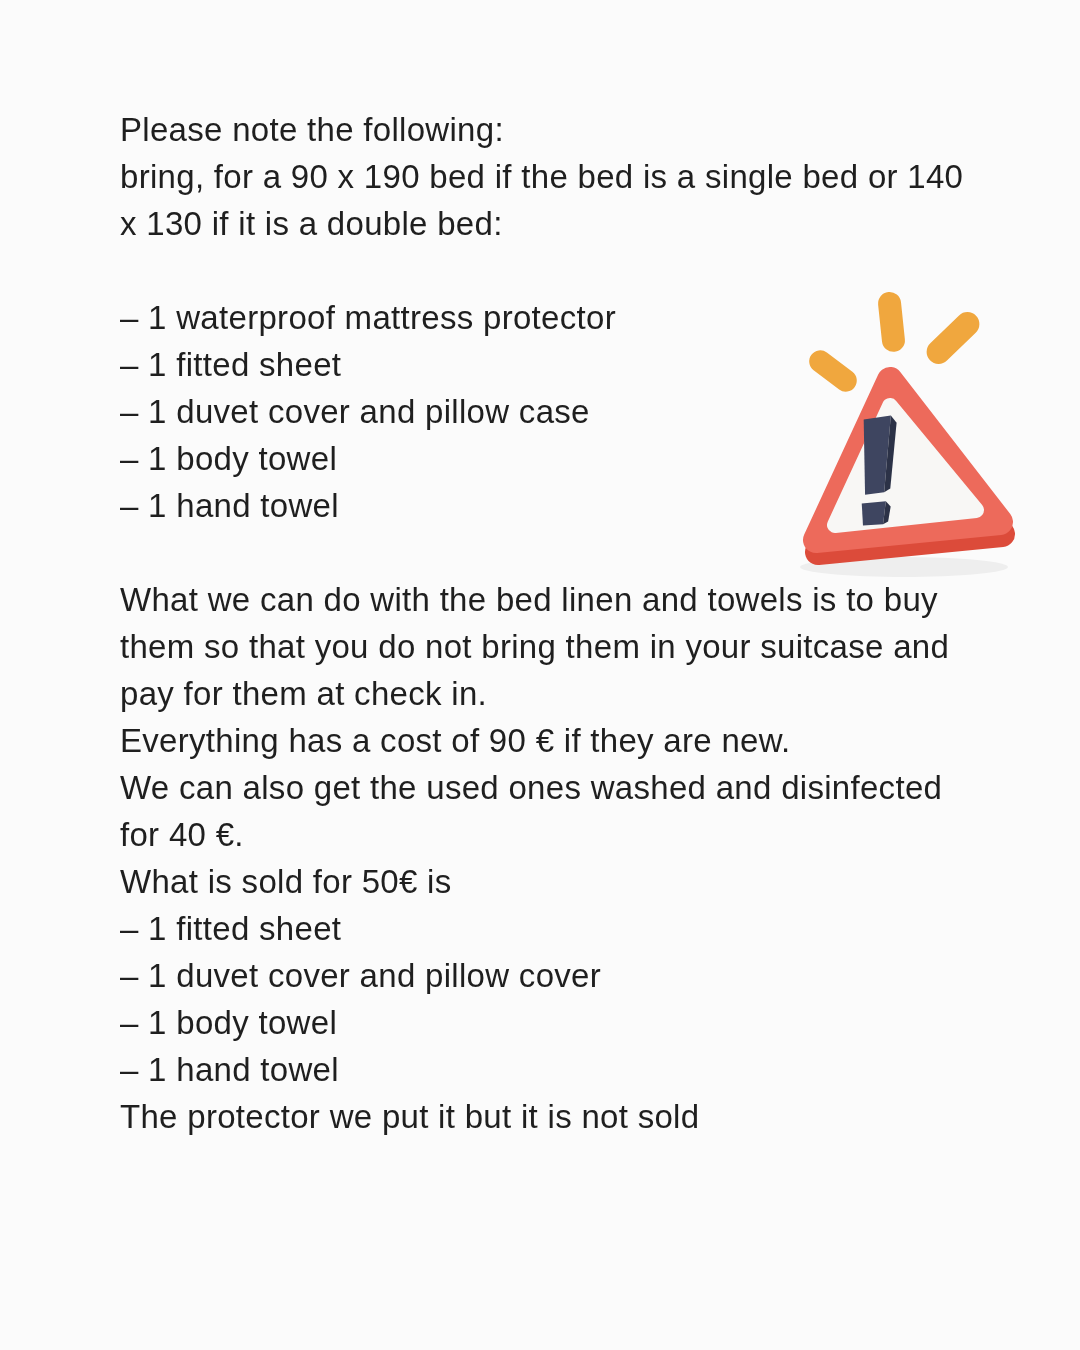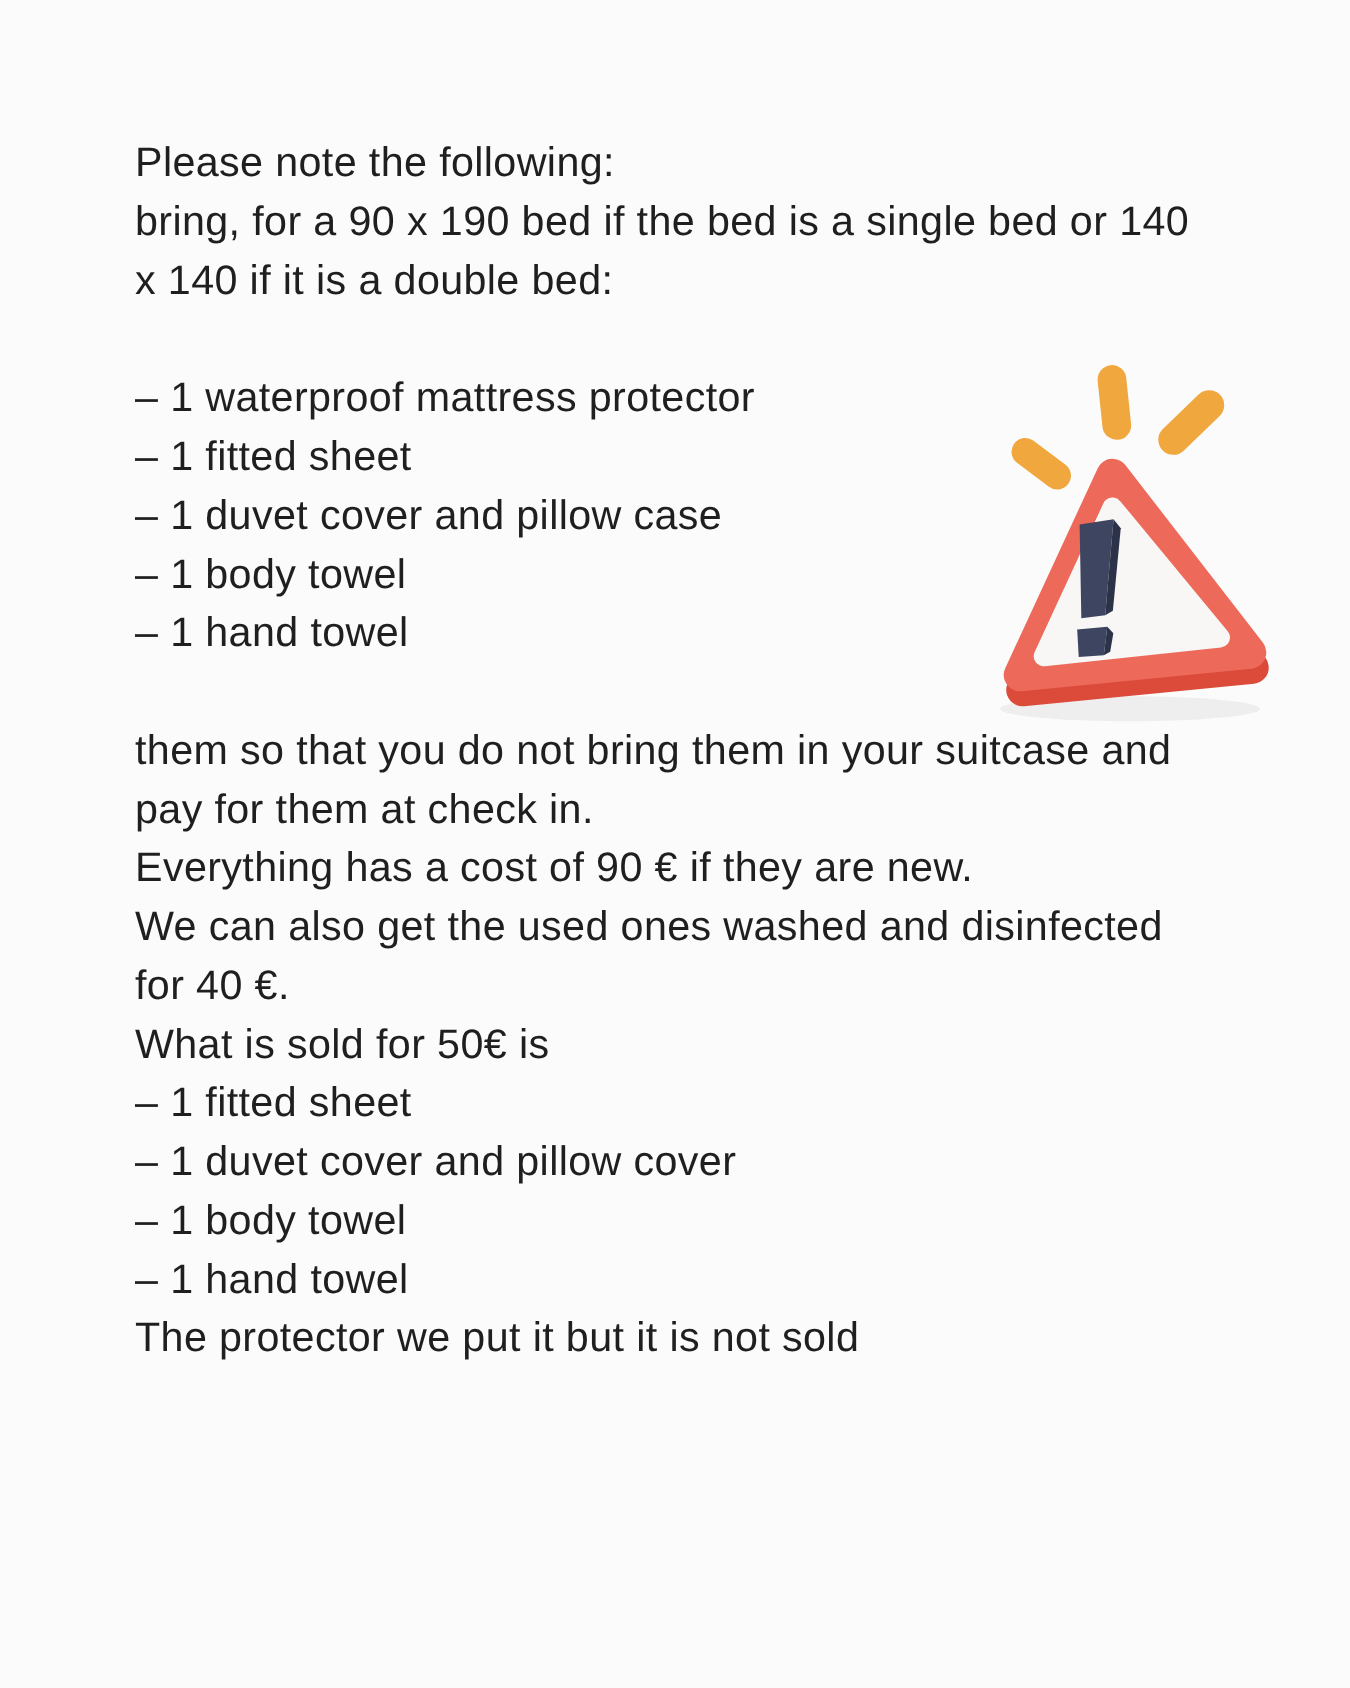--- a/index.html
+++ b/index.html
@@ -17,53 +17,54 @@
   }
   .content {
     position: absolute;
     left: 108px;
     top: 106px;
     color: #1F1F1F;
     font-size: 33px;
     line-height: 47px;
     letter-spacing: 0.3px;
   }
-  .para { margin: 0 0 47px 0; }
+  .para { margin: 0 0 47px 12px; }
   .para:last-child { margin-bottom: 0; }
   .line { white-space: nowrap; }
   .warning-icon {
     position: absolute;
     left: 778px;
     top: 278px;
     width: 252px;
     height: 302px;
   }
 </style>
 </head>
 <body style="background: rgb(251, 251, 251);">
 
 <div class="page">
 
   <div class="content" style="color: rgb(31, 31, 31);">
 
     <div class="para">
       <div class="line">Please note the following:</div>
       <div class="line">bring, for a 90 x 190 bed if the bed is a single bed or 140</div>
-      <div class="line">x 140 if it is a double bed:</div>
+      <div class="line">x 130 if it is a double bed:</div>
     </div>
 
     <div class="para">
       <div class="line">– 1 waterproof mattress protector</div>
       <div class="line">– 1 fitted sheet</div>
       <div class="line">– 1 duvet cover and pillow case</div>
       <div class="line">– 1 body towel</div>
       <div class="line">– 1 hand towel</div>
     </div>
 
     <div class="para">
+      <div class="line">What we can do with the bed linen and towels is to buy</div>
       <div class="line">them so that you do not bring them in your suitcase and</div>
       <div class="line">pay for them at check in.</div>
       <div class="line">Everything has a cost of 90 € if they are new.</div>
       <div class="line">We can also get the used ones washed and disinfected</div>
       <div class="line">for 40 €.</div>
       <div class="line">What is sold for 50€ is</div>
       <div class="line">– 1 fitted sheet</div>
       <div class="line">– 1 duvet cover and pillow cover</div>
       <div class="line">– 1 body towel</div>
       <div class="line">– 1 hand towel</div>

